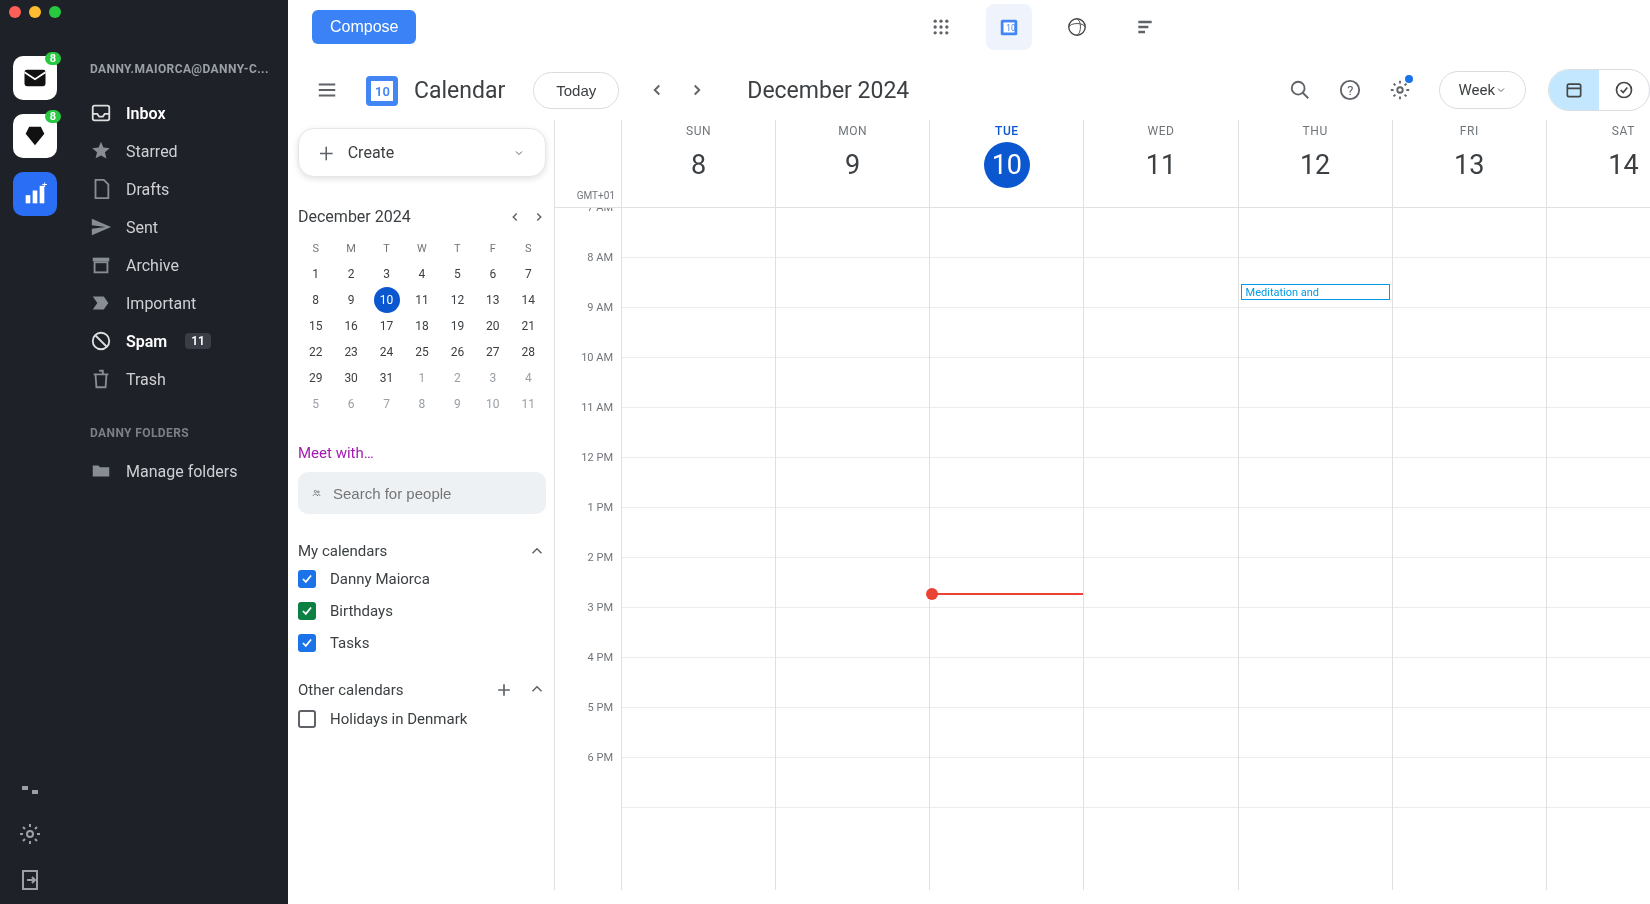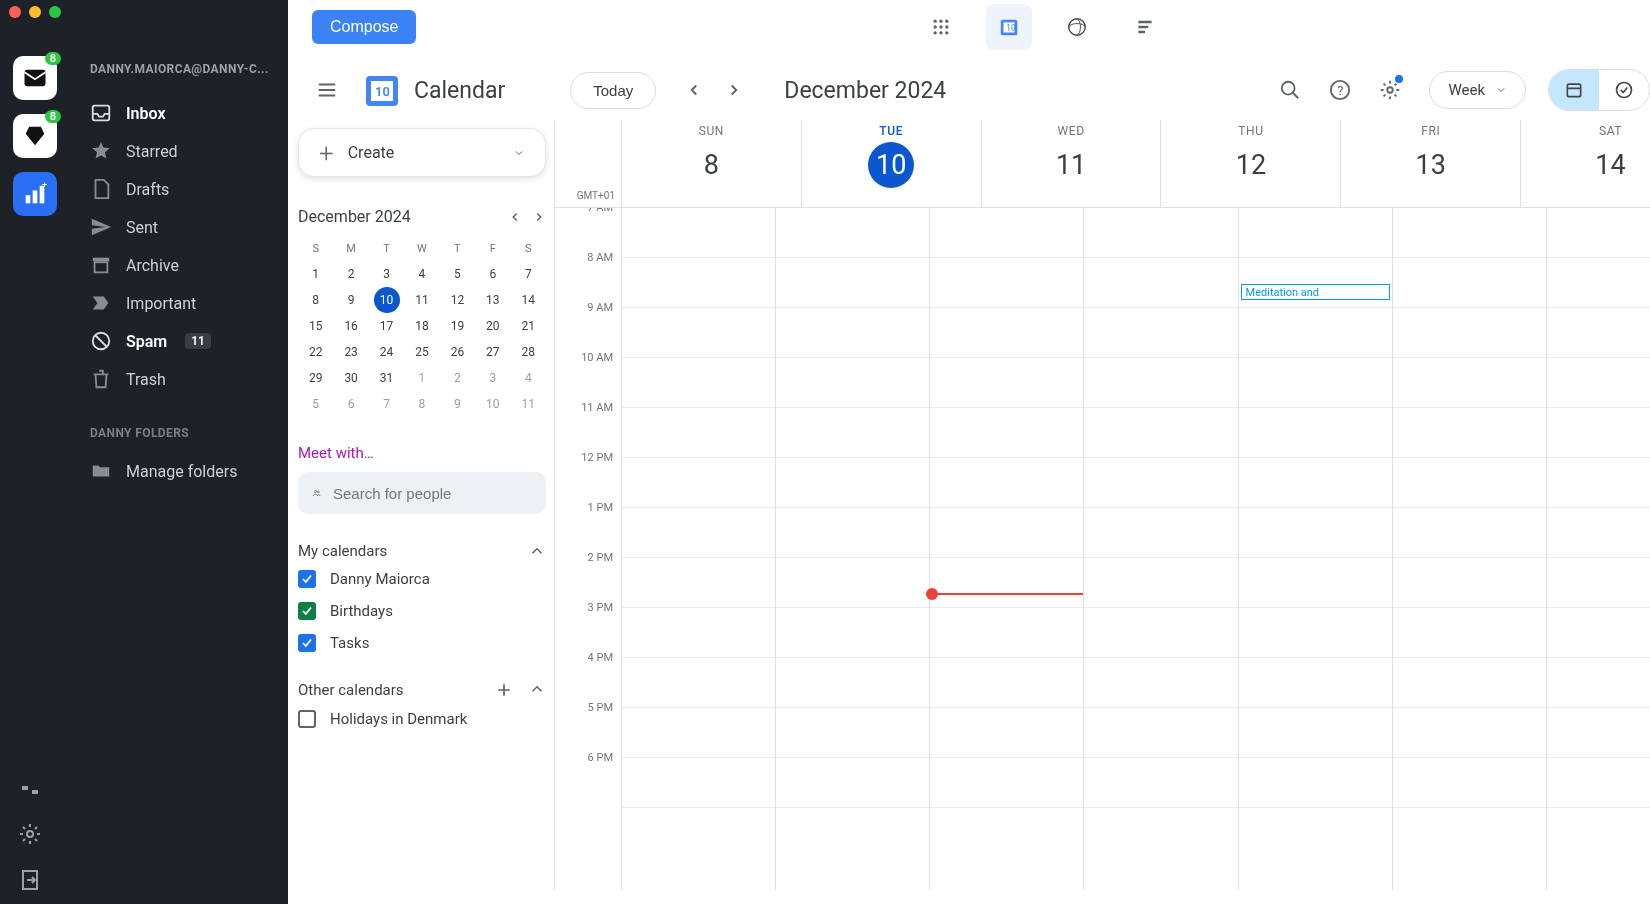--- a/index.html
+++ b/index.html
@@ -36,29 +36,29 @@
 .compose2 { margin-left:24px; background:#3b82f6; color:#fff; border:none; border-radius:6px; padding:8px 18px; font-size:16px; font-weight:500; cursor:pointer; }
 .top-icons { position:absolute; left:50%; transform:translateX(-50%); display:flex; gap:22px; align-items:center; }
 .top-ic-btn { width:46px; height:46px; border-radius:8px; display:flex; align-items:center; justify-content:center; }
 .top-ic-btn.sel { background:#eef3fc; }
 .collapse-arrow { position:absolute; right:14px; top:14px; width:24px; height:24px; }
 
 
 .gcal-header { position:absolute; top:62px; left:0; right:0; height:56px; display:flex; align-items:center; padding:0 18px; gap:8px; }
 .burger { width:42px; height:42px; display:flex; align-items:center; justify-content:center; border-radius:50%; }
 .gcal-logo { width:40px; height:40px; margin-left:6px; }
-.gcal-title { font-size:23px; color:#3c4043; margin-left:4px; margin-right:57px; }
+.gcal-title { font-size:23px; color:#3c4043; margin-left:4px; margin-right:20px; }
 .today-btn { border:1px solid #dadce0; background:#fff; border-radius:22px; padding:9px 22px; font-size:15px; color:#3c4043; cursor:pointer; }
 .nav-arrows { display:flex; gap:4px; margin:0 12px; }
 .arr { width:36px; height:36px; border-radius:50%; display:flex; align-items:center; justify-content:center; cursor:pointer; color:#5f6368; }
 .month-lbl { font-size:23px; color:#3c4043; margin-left:12px; }
 .hdr-spacer { flex:1; }
 .hdr-ic { width:42px; height:42px; display:flex; align-items:center; justify-content:center; border-radius:50%; cursor:pointer; color:#5f6368; position:relative; }
 .settings-dot { position:absolute; top:6px; right:8px; width:8px; height:8px; background:#1a73e8; border-radius:50%; }
-.view-sel { border:1px solid #dadce0; border-radius:22px; padding:9px 18px; font-size:15px; color:#3c4043; display:flex; align-items:center; gap:10px; cursor:pointer; margin-left:10px; }
+.view-sel { border:1px solid #dadce0; border-radius:22px; padding:9px 18px; font-size:15px; color:#3c4043; display:flex; align-items:center; cursor:pointer; margin-left:10px; }
 .mode-toggle { display:flex; border:1px solid #dadce0; border-radius:22px; overflow:hidden; margin-left:14px; }
 .mode-btn { width:50px; height:40px; display:flex; align-items:center; justify-content:center; color:#444746; }
 .mode-btn.sel { background:#c2e7ff; }
 .gapps { width:42px; height:42px; display:flex; align-items:center; justify-content:center; margin-left:14px; }
 .google-wordmark { font-size:24px; font-weight:500; margin-left:14px; color:#5f6368; letter-spacing:-1px; overflow:hidden; width:44px; }
 
 
 .cal-left { position:absolute; top:128px; left:10px; width:248px; }
 .create-btn { display:flex; align-items:center; gap:14px; background:#fff; border:1px solid #e4e7ea; box-shadow:0 2px 6px rgba(0,0,0,0.12); border-radius:16px; padding:14px 20px; font-size:16px; color:#3c4043; cursor:pointer; }
 .create-btn .plus { font-size:26px; color:#5f6368; font-weight:300; line-height:0; }
@@ -543,20 +543,24 @@
     </div>
   </div>
 
   <div class="week-area">
     <div class="day-hdr">
       <div class="tz-cell">GMT+01</div>
       <div class="day-col-h">
           <span class="day-name">SUN</span>
           <span class="day-num">8</span>
         </div>
+      <div class="day-col-h">
+          <span class="day-name">MON</span>
+          <span class="day-num">9</span>
+        </div>
       <div class="day-col-h today">
           <span class="day-name">TUE</span>
           <span class="day-num">10</span>
         </div>
       <div class="day-col-h">
           <span class="day-name">WED</span>
           <span class="day-num">11</span>
         </div>
       <div class="day-col-h">
           <span class="day-name">THU</span>

